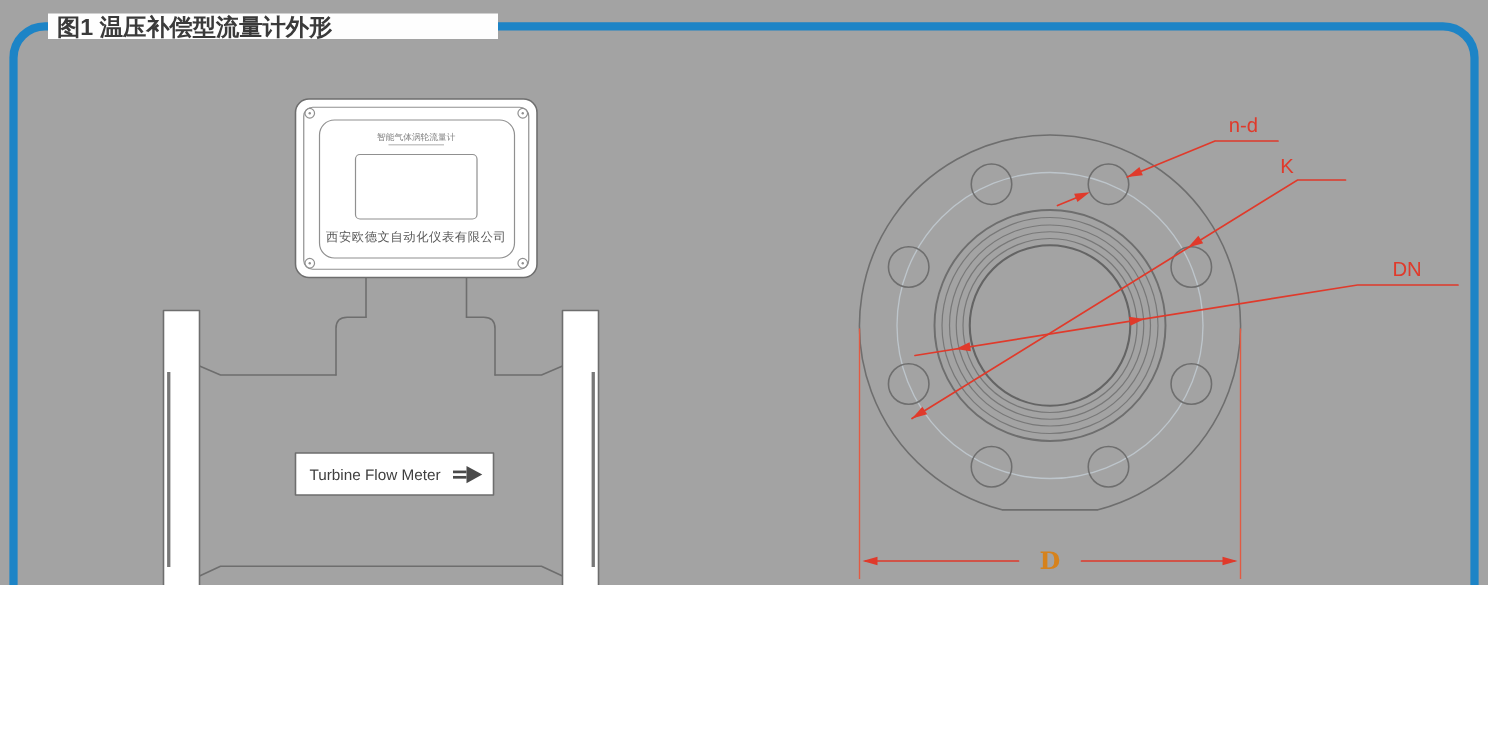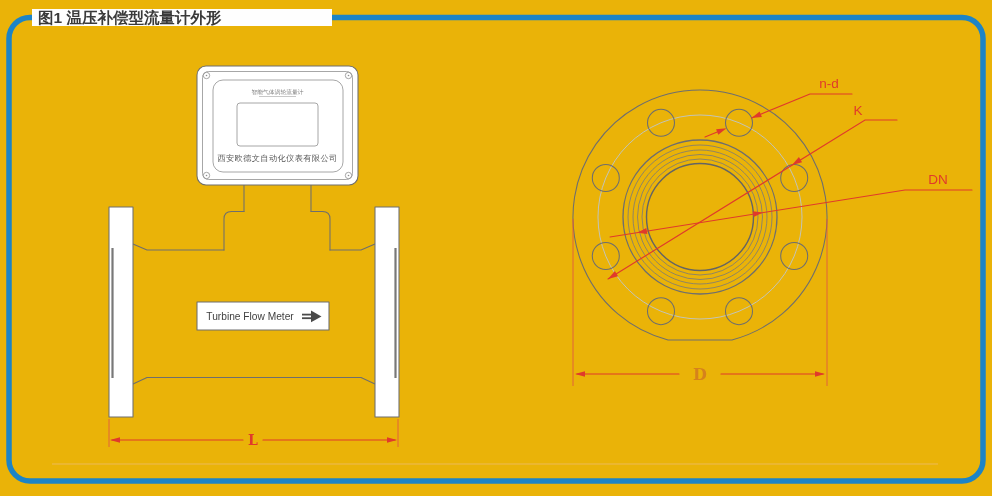--- a/index.html
+++ b/index.html
@@ -1,16 +1,16 @@
 <!DOCTYPE html>
 <html><head>
 <meta charset="utf-8">
 <style>
   html,body { margin:0; padding:0; background:#ffffff; }
-  .stage { position:relative; width:992px; height:496px; background:#eab308; overflow:hidden;
+  .stage { position:relative; width:992px; height:390px; background:#a3a3a3; overflow:hidden;
            font-family:"Liberation Sans", sans-serif; }
   svg { display:block; }
   .g1   { stroke:#6e6e6e; stroke-width:1.05; fill:none; stroke-linejoin:round; stroke-linecap:round; }
   .g1f  { stroke:#6e6e6e; stroke-width:1.05; fill:#ffffff; stroke-linejoin:round; }
   .g2   { stroke:#909090; stroke-width:0.8; fill:none; }
   .gface{ stroke:#787878; stroke-width:2.2; fill:none; }
   .boltc{ stroke:#bdc5cb; stroke-width:0.9; fill:none; }
   .rd   { stroke:#e03a2b; stroke-width:1.15; fill:none; stroke-linecap:round; }
   .rdt  { stroke:#e25a42; stroke-width:0.9; fill:none; }
   .ar   { fill:#e03a2b; stroke:none; }

